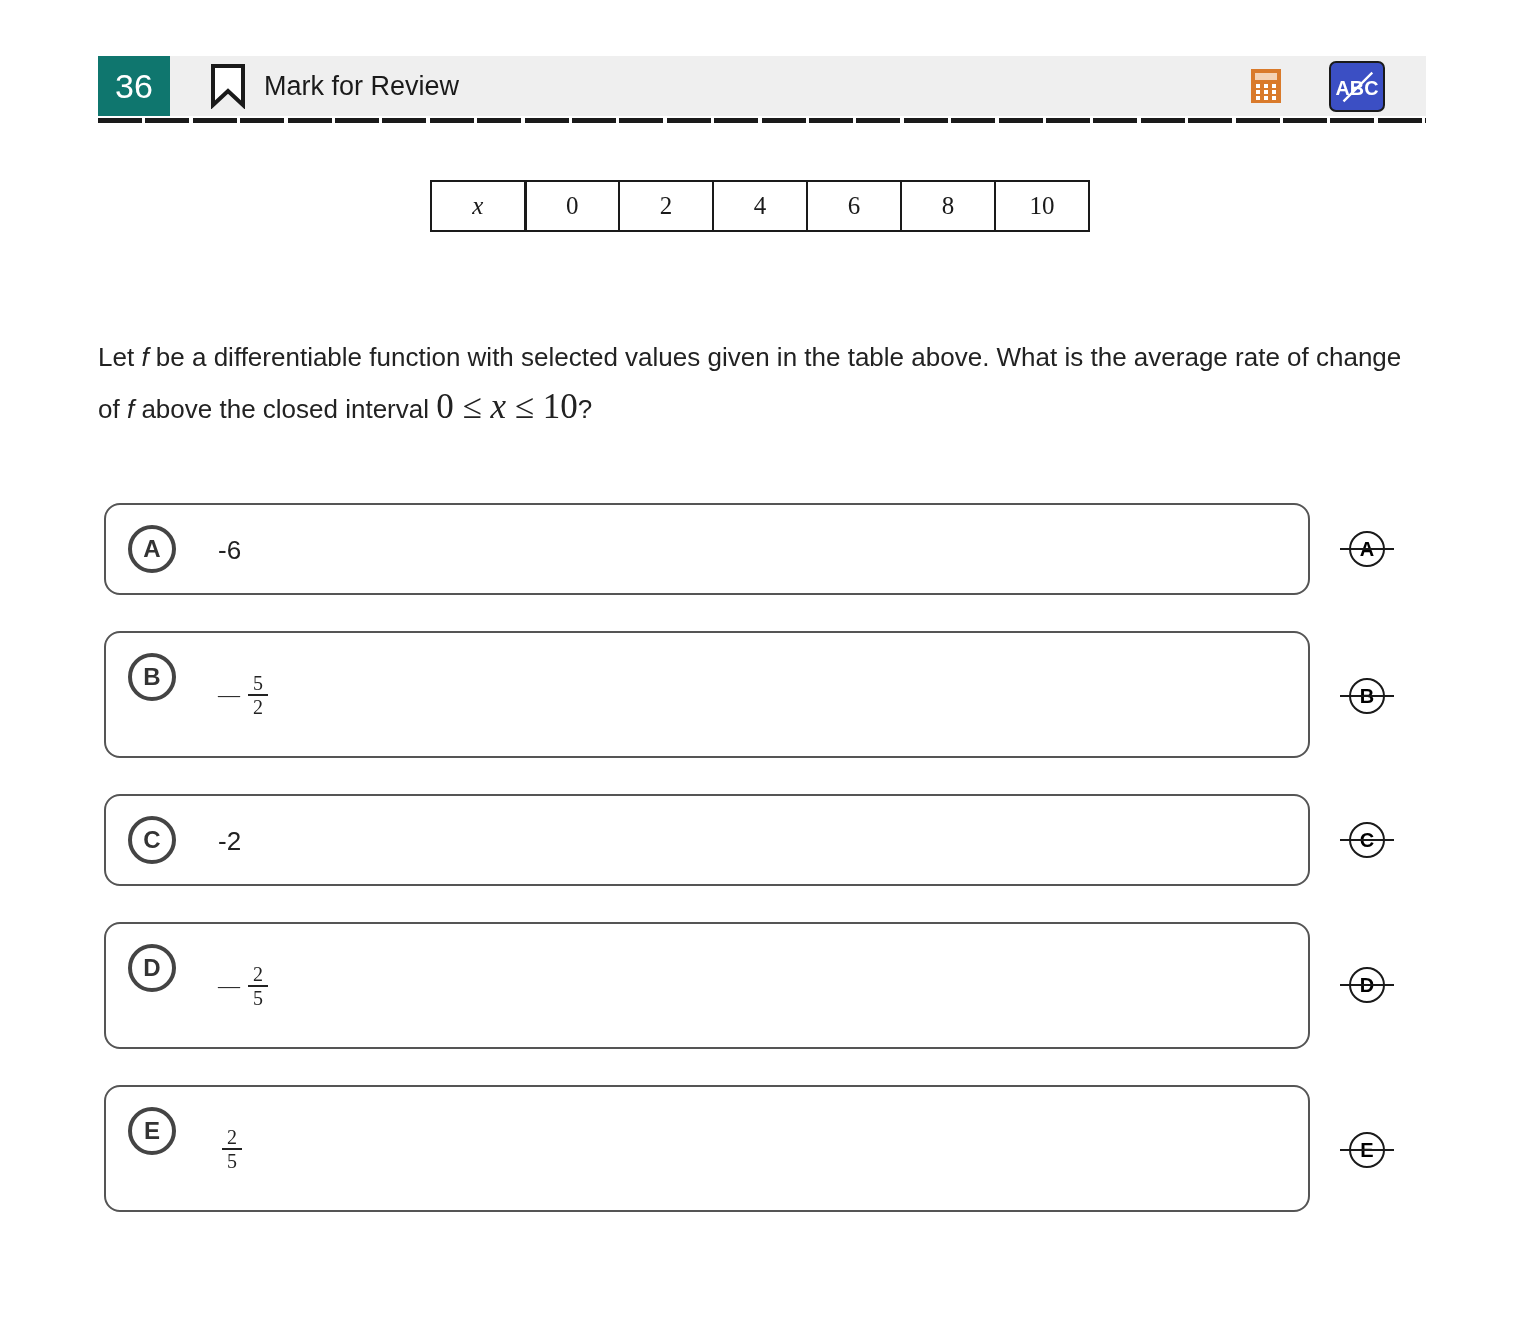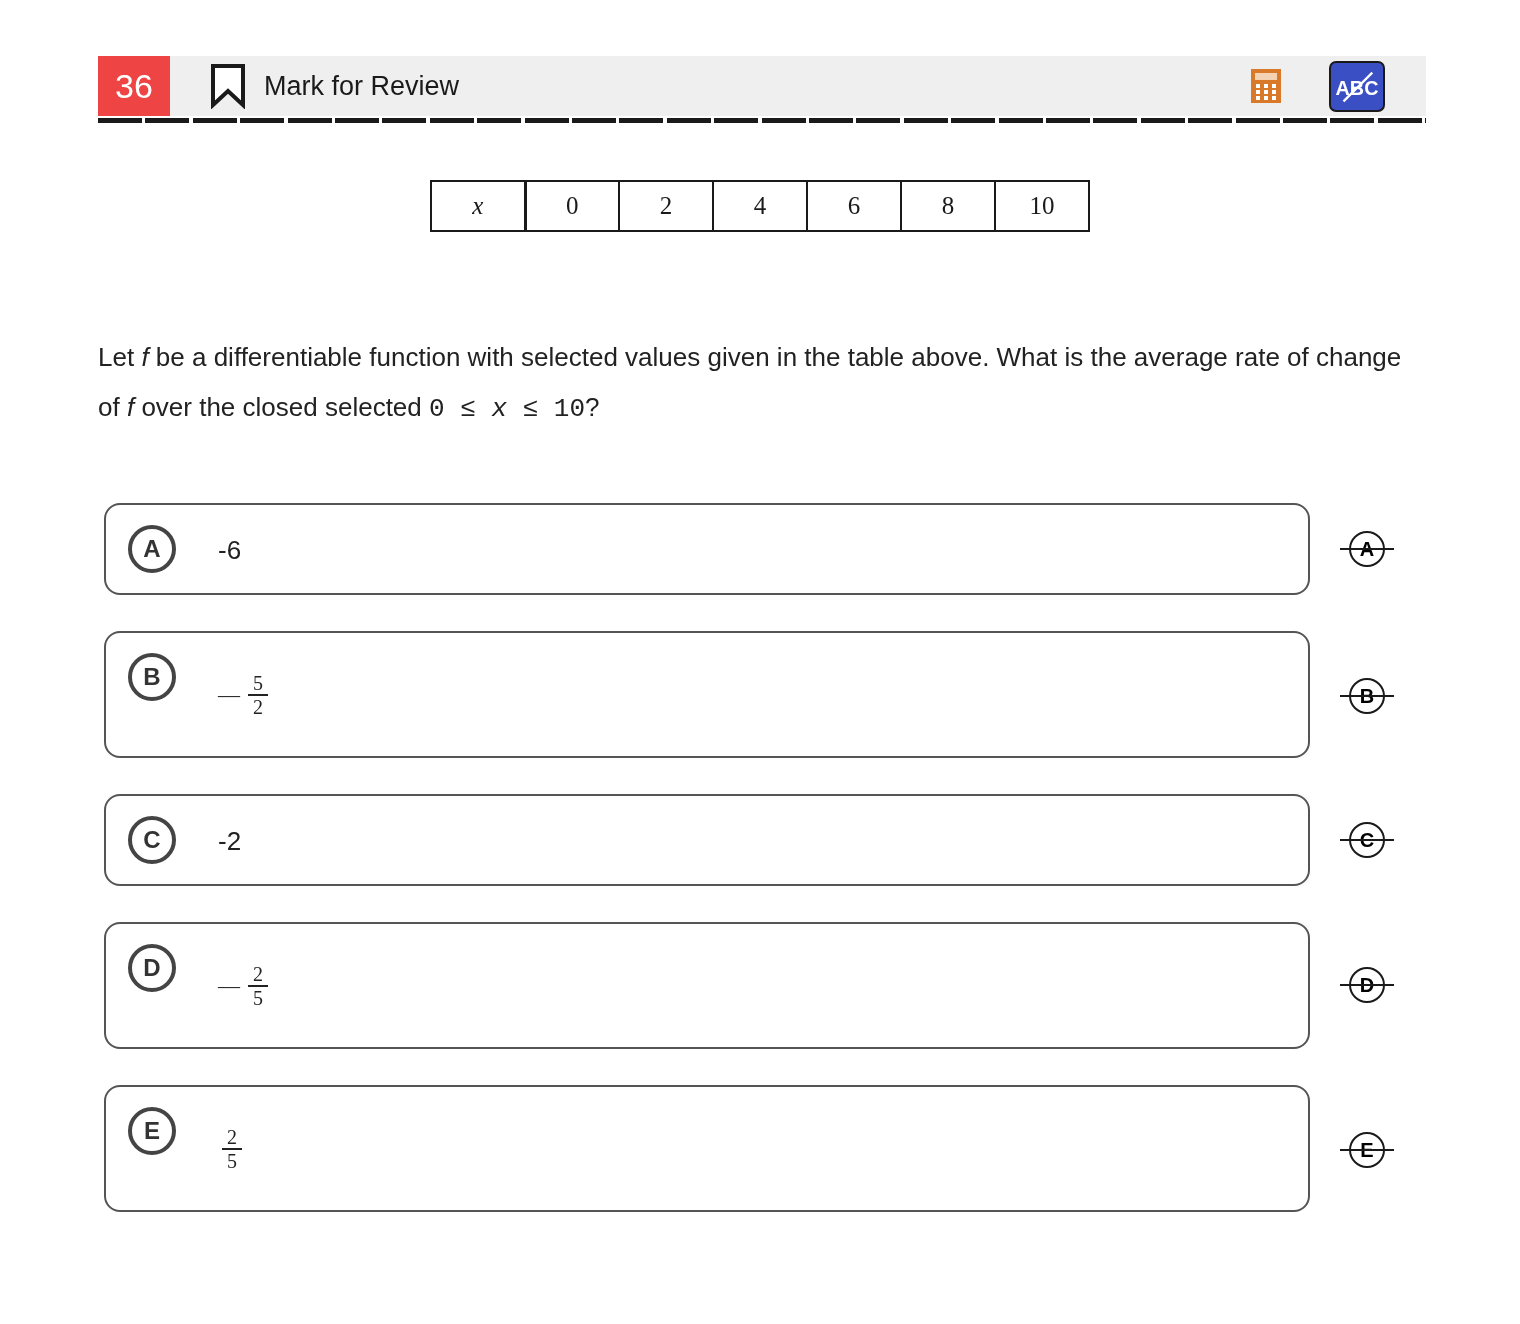--- a/index.html
+++ b/index.html
@@ -6,21 +6,21 @@
   html, body { width: 1520px; height: 1324px; background: #ffffff; overflow: hidden; }
   body { font-family: "Liberation Sans", "DejaVu Sans", sans-serif; color: #222; position: relative; }
 
   
   .header {
     position: absolute; left: 98px; top: 56px; width: 1328px; height: 60px;
     background: #efefef;
   }
   .qnum {
     position: absolute; left: 0; top: 0; width: 72px; height: 60px;
-    background: #ef4444; color: #fff;
+    background: #0f766e; color: #fff;
     font-size: 34px; line-height: 60px; text-align: center; font-weight: 400;
   }
   .mark-review {
     position: absolute; left: 112px; top: 0; height: 60px;
     display: flex; align-items: center; cursor: pointer;
   }
   .mark-review svg { width: 36px; height: 46px; margin-right: 18px; }
   .mark-review span { font-size: 27px; color: #1a1a1a; }
   .calc-btn {
     position: absolute; left: 1152px; top: 12px; width: 32px; height: 36px; cursor: pointer;
@@ -46,21 +46,21 @@
   }
   table.vals td.hdr { width: 94px; border-right: 3px solid #1a1a1a; font-style: italic; }
   table.vals td.c { width: 94px; }
 
   
   .question {
     position: absolute; left: 98px; top: 332px; width: 1330px;
     font-size: 26px; line-height: 50px; color: #222;
   }
   .question i { font-style: italic; }
-  .math { font-family: Liberation Mono, monospace; font-size: 26px; }
+  .math { font-family: Liberation Serif, serif; font-size: 35px; }
   .math i { font-style: italic; }
 
   
   .choice {
     position: absolute; left: 104px; width: 1206px;
     border: 2px solid #555; border-radius: 16px; background: #fff; cursor: pointer;
   }
   .choice-letter {
     position: absolute; left: 22px; width: 48px; height: 48px;
     border: 4px solid #444; border-radius: 50%;
@@ -138,21 +138,21 @@
       <td class="c">2</td>
       <td class="c">4</td>
       <td class="c">6</td>
       <td class="c">8</td>
       <td class="c">10</td>
     </tr>
   </tbody>
     </table>
 </div>
 
-<div class="question"><span>Let </span><i>f</i><span> be a differentiable function with selected values given in the table above. What is the average rate of change of </span><i>f</i><span> over the closed selected </span><span class="math"><span>0</span><span> ≤ </span><i>x</i><span> ≤ </span><span>10</span></span><span>?</span></div>
+<div class="question"><span>Let </span><i>f</i><span> be a differentiable function with selected values given in the table above. What is the average rate of change of </span><i>f</i><span> above the closed interval </span><span class="math"><span>0</span><span> ≤ </span><i>x</i><span> ≤ </span><span>10</span></span><span>?</span></div>
 
 <div class="choice" style="top:503px;height:92px;">
   <div class="choice-letter" style="top:20px;">A</div>
   <div class="choice-text" style="top:30px;">-6</div>
 </div>
 <div class="strike" style="top:529px;">
   <div class="circ">A</div>
   <div class="line"></div>
 </div>
 

